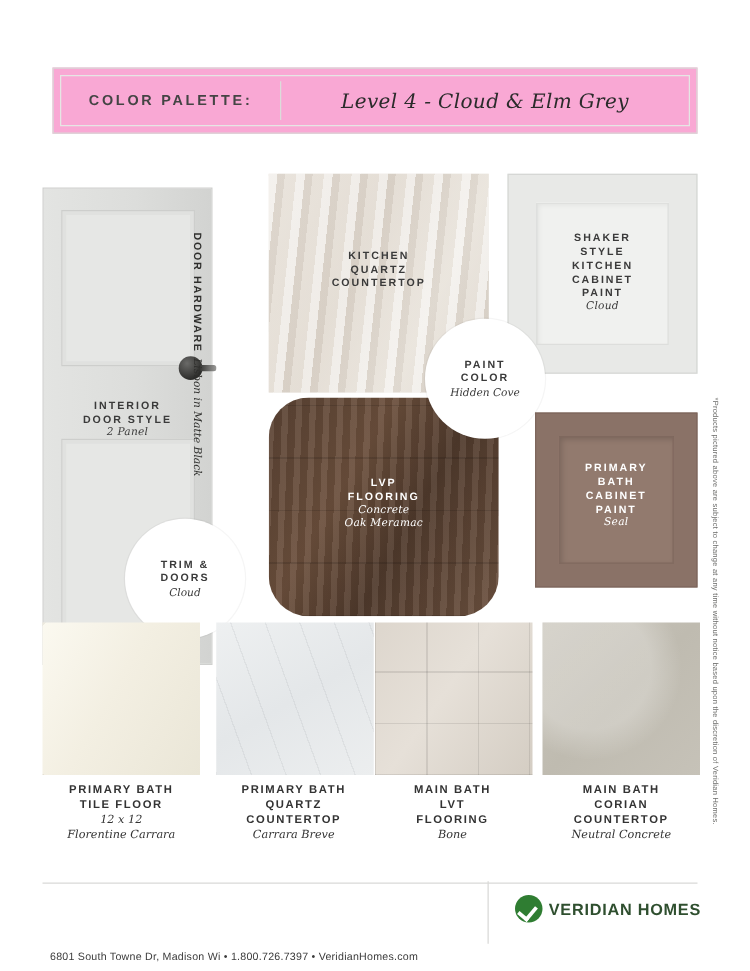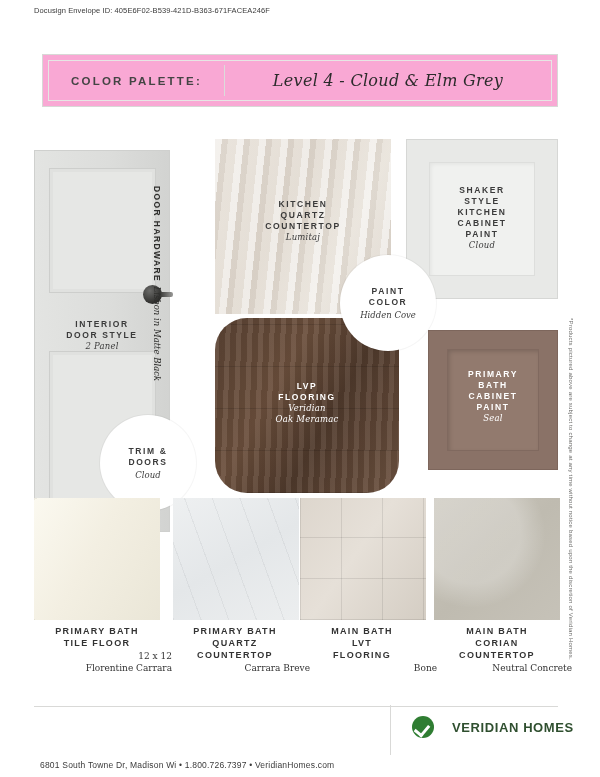--- a/index.html
+++ b/index.html
@@ -187,22 +187,22 @@
       radial-gradient(circle at 30% 30%, rgba(255,255,255,0.25) 0 40%, rgba(0,0,0,0) 60%),
       linear-gradient(135deg,#c9c5bb 0%,#bfbbb0 50%,#c6c2b8 100%);
   }
   .tile-cap {
     position:absolute; top:625px; width:150px; text-align:center;
   }
   .tile-cap .ttl {
     font-size:9px; letter-spacing:1.3px; font-weight:bold; color:#333; line-height:12px;
   }
   .tile-cap .sb {
-    font-family:"DejaVu Serif", serif; font-size:9px; color:#333;
-    display:block; margin-top:2px;text-align:right;
+    font-family:"DejaVu Serif", serif; font-style:italic; font-size:9px; color:#333;
+    display:block; margin-top:2px;
   }
   #cap1 { left:22px; }
   #cap2 { left:160px; }
   #cap3 { left:287px; }
   #cap4 { left:422px; }
 
   
   .disclaimer {
     position:absolute; left:574px; top:318px;
     width:370px;
@@ -217,21 +217,21 @@
   }
   .footer-text {
     position:absolute; left:40px; top:721px;
     font-size:8.5px; color:#3b3b3b; letter-spacing:0.2px;margin-top:39px;
   }
   .footer-sep {
     position:absolute; left:390px; top:705px; width:1px; height:50px; background:#d9d9d7;
   }
   .logo {
     position:absolute; left:412px; top:716px;
-    display:flex; align-items:center; gap:18px;
+    display:flex; align-items:center; gap:5px;
   }
   .logo-mark {
     width:22px; height:22px; border-radius:50%;
     background:#2f7d32;
     position:relative;
   }
   .logo-mark:after {
     content:"";
     position:absolute; left:5px; top:6px; width:7px; height:11px;
     border-right:3px solid #fff; border-bottom:3px solid #fff;
@@ -239,21 +239,20 @@
   }
   .logo-text {
     font-size:13px; font-weight:bold; letter-spacing:0.6px; color:#2f4f2f;
   }
 </style>
 </head>
 <body>
 
 <div class="page">
 
-  <div class="docusign-bar">Docusign Envelope ID: 405E6F02-B539-421D-B363-671FACEA246F</div>
 
   <div class="palette-header">
     <div class="palette-header-inner">
       <div class="palette-label">COLOR PALETTE:</div>
       <div class="palette-divider"></div>
       <div class="palette-value">Level 4 - Cloud &amp; Elm Grey</div>
     </div>
   </div>
 
   <div class="swatch" id="door">
@@ -269,41 +268,40 @@
   <div class="hardware-label">
     <span class="ttl">DOOR HARDWARE</span>
     <span class="sb">Lisbon in Matte Black</span>
   </div>
 
   <div class="swatch" id="quartz">
     <div class="caption">
       <div>KITCHEN</div>
       <div>QUARTZ</div>
       <div>COUNTERTOP</div>
-      <div class="sub">Lumitaj</div>
     </div>
   </div>
 
   <div class="swatch" id="shaker">
     <div class="inner"></div>
     <div class="caption">
       <div>SHAKER</div>
       <div>STYLE</div>
       <div>KITCHEN</div>
       <div>CABINET</div>
       <div>PAINT</div>
       <div class="sub">Cloud</div>
     </div>
   </div>
 
   <div class="swatch" id="lvp">
     <div class="caption">
       <div>LVP</div>
       <div>FLOORING</div>
-      <div class="sub">Veridian</div>
+      <div class="sub">Concrete</div>
       <div class="sub">Oak Meramac</div>
     </div>
   </div>
 
   <div class="swatch" id="pbcab">
     <div class="inner"></div>
     <div class="caption">
       <div>PRIMARY</div>
       <div>BATH</div>
       <div>CABINET</div>

